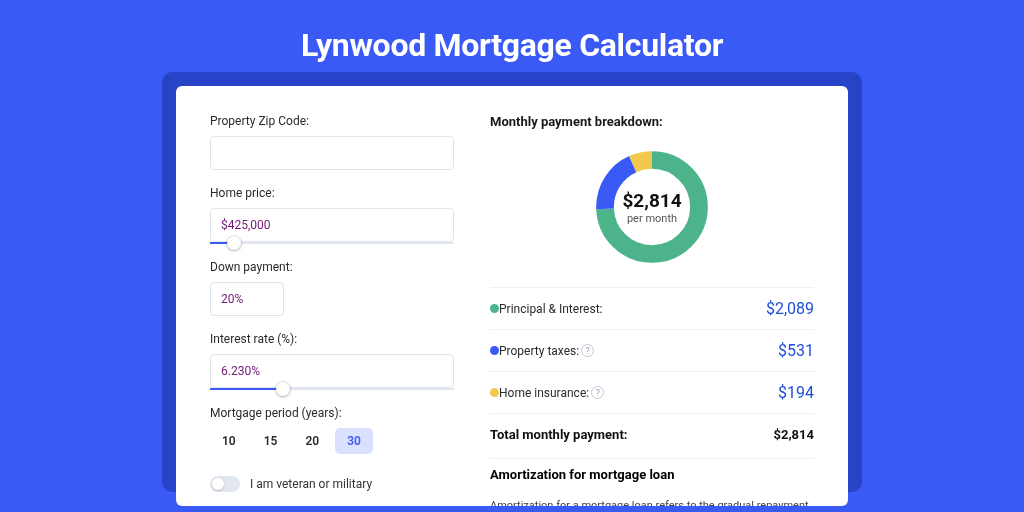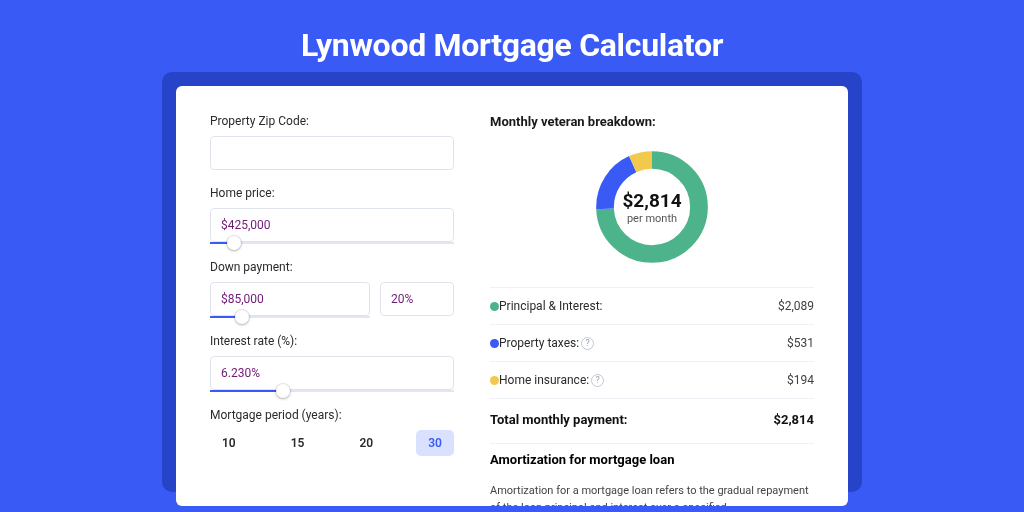--- a/index.html
+++ b/index.html
@@ -22,21 +22,21 @@
 .input-sm { width: 74px; }
 
 .row2 { display: flex; gap: 10px; }
 .row2 .inwrap-a { flex: 1; position: relative; }
 .row2 .inwrap-b { position: relative; }
 
 .slider-track { position: relative; height: 2px; background: #e2e6ef; margin-top: 0; }
 .slider-fill { position: absolute; left: 0; top: 0; height: 2px; background: #3a5af5; }
 .slider-knob { position: absolute; top: 50%; width: 14px; height: 14px; background: #fff; border-radius: 50%; box-shadow: 0 1px 3px rgba(0,0,0,0.25), 0 0 0 1px rgba(0,0,0,0.08); transform: translate(-50%, -50%); cursor: pointer; }
 
-.pill-row { display: flex; gap: 21px; justify-content: space-between; }
+.pill-row { display: flex; gap: 4px; }
 .pill { font-size: 12px; font-weight: 600; color: #2b2b2b; padding: 6px 12px; border-radius: 5px; cursor: pointer; }
 .pill.active { background: #d9e1ff; color: #3a5af5; }
 
 .switch-row { display: flex; align-items: center; gap: 10px; margin-top: 22px; font-size: 12px; color: #333; }
 .switch { width: 30px; height: 16px; border-radius: 10px; background: #e2e6ef; position: relative; cursor: pointer; }
 .switch::after { content: ""; position: absolute; left: 2px; top: 2px; width: 12px; height: 12px; border-radius: 50%; background: #fff; box-shadow: 0 1px 2px rgba(0,0,0,0.2); }
 
 .section-title { font-size: 13px; font-weight: 700; color: #1a1a1a; margin-bottom: 16px; }
 
 .donut-wrap { display: flex; justify-content: center; margin-bottom: 18px; }
@@ -45,21 +45,21 @@
 .donut-center { position: absolute; inset: 0; display: flex; flex-direction: column; align-items: center; justify-content: center; }
 .donut-center .big { font-size: 19px; font-weight: 700; color: #111; }
 .donut-center .sm { font-size: 11px; color: #555; }
 
 .legend-row { display: flex; align-items: center; justify-content: space-between; padding: 11px 0; font-size: 12px; color: #2b2b2b; }
 .legend-left { display: flex; align-items: center; gap: 0; }
 .dot { width: 9px; height: 9px; border-radius: 50%; }
 .dot.green { background: #4cb38a; }
 .dot.blue { background: #3a5af5; }
 .dot.yellow { background: #f2c94c; }
-.legend-val { font-size: 12px; color: #404040; }
+.legend-val { font-size: 16px; color: #1d4ed8; }
 .help { display: inline-flex; align-items: center; justify-content: center; width: 13px; height: 13px; border: 1px solid #c3c8d4; border-radius: 50%; font-size: 9px; color: #9aa0b0; margin-left: 2px; cursor: help; }
 
 .divider { height: 1px; background: #eef0f5; }
 
 .total-row { display: flex; align-items: center; justify-content: space-between; padding: 13px 0 16px; font-size: 13px; font-weight: 700; color: #111; }
 
 .amort-title { font-size: 13px; font-weight: 700; margin: 8px 0 12px; }
 .amort-text { font-size: 11px; color: #444; line-height: 1.5; margin-top: 16px; }
 </style>
 </head>
@@ -83,27 +83,20 @@
         <input class="input" type="text" value="$425,000" style="">
         <div class="slider-track">
           <div class="slider-fill" style="width:10%"></div>
           <div class="slider-knob" style="left:10%"></div>
         </div>
       </div>
 
       <div class="field-group">
         <label class="label">Down payment:</label>
         <div class="row2">
-          <div class="inwrap-a">
-            <input class="input" type="text" value="$85,000" style="">
-            <div class="slider-track">
-              <div class="slider-fill" style="width:20%"></div>
-              <div class="slider-knob" style="left:20%"></div>
-            </div>
-          </div>
           <div class="inwrap-b">
             <input class="input-sm" type="text" value="20%" style="">
           </div>
         </div>
       </div>
 
       <div class="field-group">
         <label class="label">Interest rate (%):</label>
         <input class="input" type="text" value="6.230%" style="">
         <div class="slider-track">
@@ -115,24 +108,28 @@
       <div class="field-group">
         <label class="label">Mortgage period (years):</label>
         <div class="pill-row">
           <span class="pill">10</span>
           <span class="pill">15</span>
           <span class="pill">20</span>
           <span class="pill active">30</span>
         </div>
       </div>
 
+      <div class="switch-row">
+        <div class="switch"></div>
+        <span>I am veteran or military</span>
+      </div>
     </div>
 
     <div class="col-right">
-      <div class="section-title">Monthly veteran breakdown:</div>
+      <div class="section-title">Monthly payment breakdown:</div>
 
       <div class="donut-wrap">
         <div class="donut">
           <svg width="124" height="124" viewBox="0 0 42 42">
             <circle cx="21" cy="21" r="15.915" fill="none" stroke="#4cb38a" stroke-width="6" stroke-dasharray="74.24 25.76" stroke-dashoffset="0"></circle>
             <circle cx="21" cy="21" r="15.915" fill="none" stroke="#3a5af5" stroke-width="6" stroke-dasharray="18.87 81.13" stroke-dashoffset="-74.24"></circle>
             <circle cx="21" cy="21" r="15.915" fill="none" stroke="#f2c94c" stroke-width="6" stroke-dasharray="6.89 93.11" stroke-dashoffset="-93.11"></circle>
           </svg>
           <div class="donut-center">
             <div class="big">$2,814</div>

